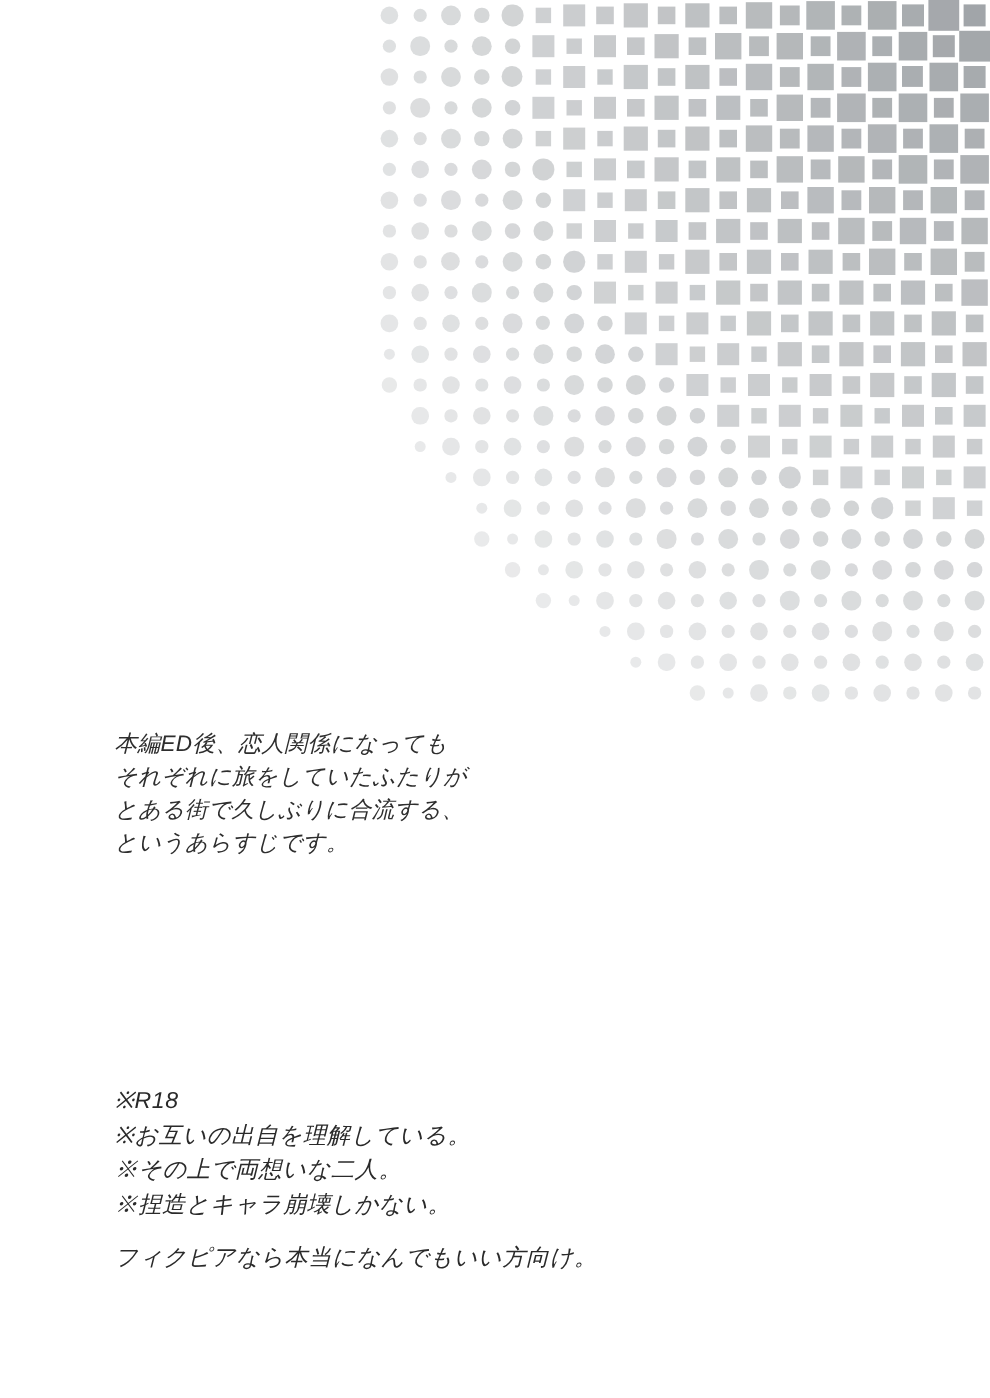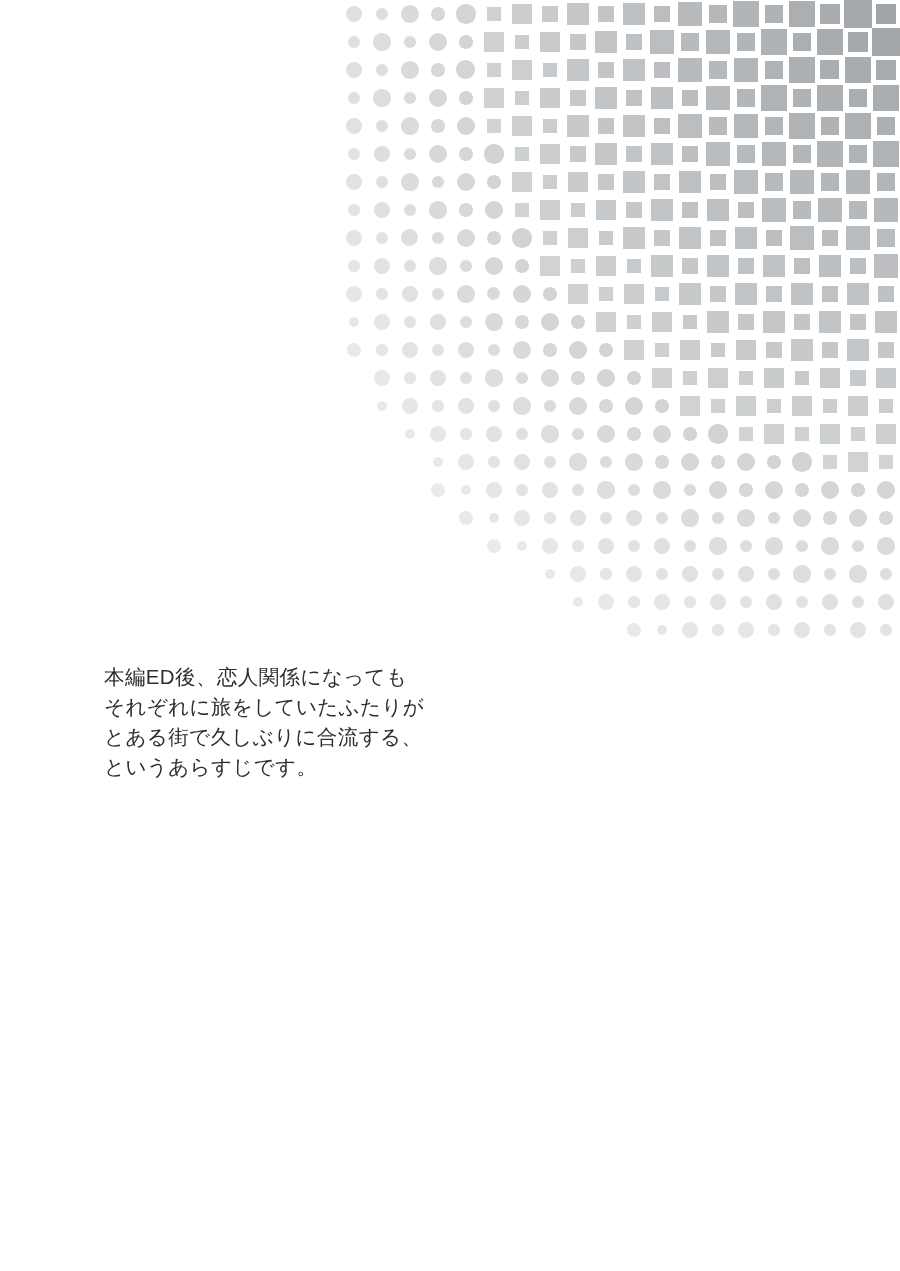--- a/index.html
+++ b/index.html
@@ -28,20 +28,21 @@
   .halftone .cell {
     position: absolute;
     background: #8a8f93;
   }
 
   
   .block {
     position: absolute;
     color: #2b2b2b;
     white-space: pre-line;
+    font-style: italic;
   }
 
   #summary-block {
     left: 104px;
     top: 662px;
     font-size: 20.5px;
     line-height: 30px;
     letter-spacing: 0.4px;
     color: #2e2e2e;
   }
@@ -496,15 +497,20 @@
       <div class="cell" style="left: 509.948px; top: 621.948px; width: 16.1045px; height: 16.1045px; background: rgb(138, 143, 147); opacity: 0.251; border-radius: 50%;"></div>
       <div class="cell" style="left: 540.197px; top: 624.197px; width: 11.606px; height: 11.606px; background: rgb(138, 143, 147); opacity: 0.252; border-radius: 50%;"></div>
     </div>
 
   <div class="block" id="summary-block">本編ED後、恋人関係になっても
 それぞれに旅をしていたふたりが
 とある街で久しぶりに合流する、
 というあらすじです。</div>
 
 
-
+  <div class="block" id="warning-block">※R18
+※お互いの出自を理解している。
+※その上で両想いな二人。
+※捏造とキャラ崩壊しかない。</div>
+
+  <div class="block" id="closing-block">フィクピアなら本当になんでもいい方向け。</div>
 
 </div>
 
 </body></html>

